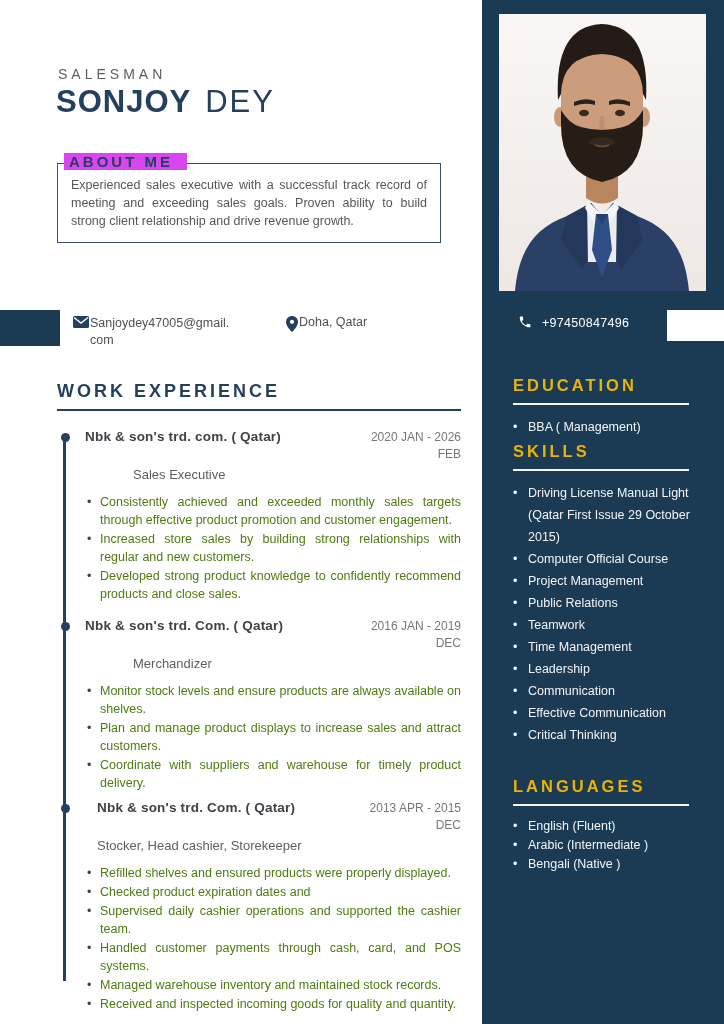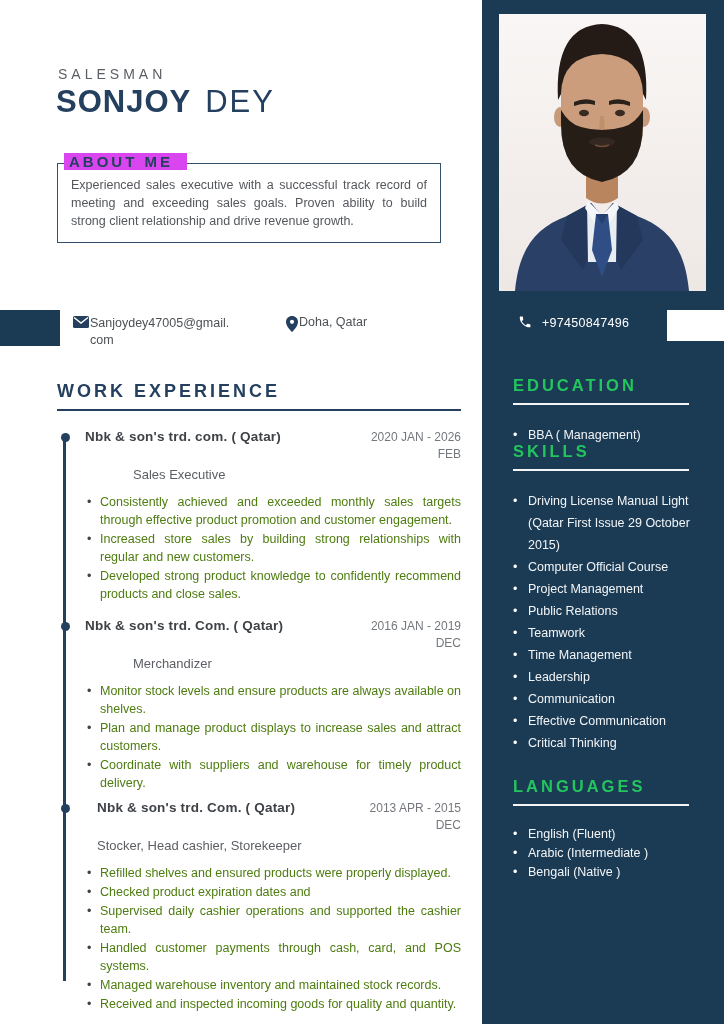--- a/index.html
+++ b/index.html
@@ -31,24 +31,24 @@
     font-size:12.5px;letter-spacing:.3px;
   }
   .white-tab{
     position:absolute;right:0;top:310px;width:57px;height:31px;background:#ffffff;
   }
   .side-section{position:absolute;left:31px;width:190px;}
   .side-section--education{top:376px;}
   .side-section--skills{top:442px;}
   .side-section--languages{top:777px;}
   .side-heading{
-    font-size:16.5px;font-weight:bold;letter-spacing:3px;color:#22c55e;
+    font-size:16.5px;font-weight:bold;letter-spacing:3px;color:#eab308;
   }
   .side-rule{width:176px;height:2px;background:rgba(255,255,255,.95);margin-top:8px;}
-  .side-list{list-style:none;margin-top:19px;}
+  .side-list{list-style:none;margin-top:11px;}
   .side-list li{
     position:relative;padding-left:15px;font-size:12.5px;color:#f2f5f7;
     line-height:22px;width:180px;
   }
   .side-list--languages li{line-height:19px;}
   .side-list li::before{
     content:"\2022";position:absolute;left:0;top:0;color:#fff;
   }
 
   

